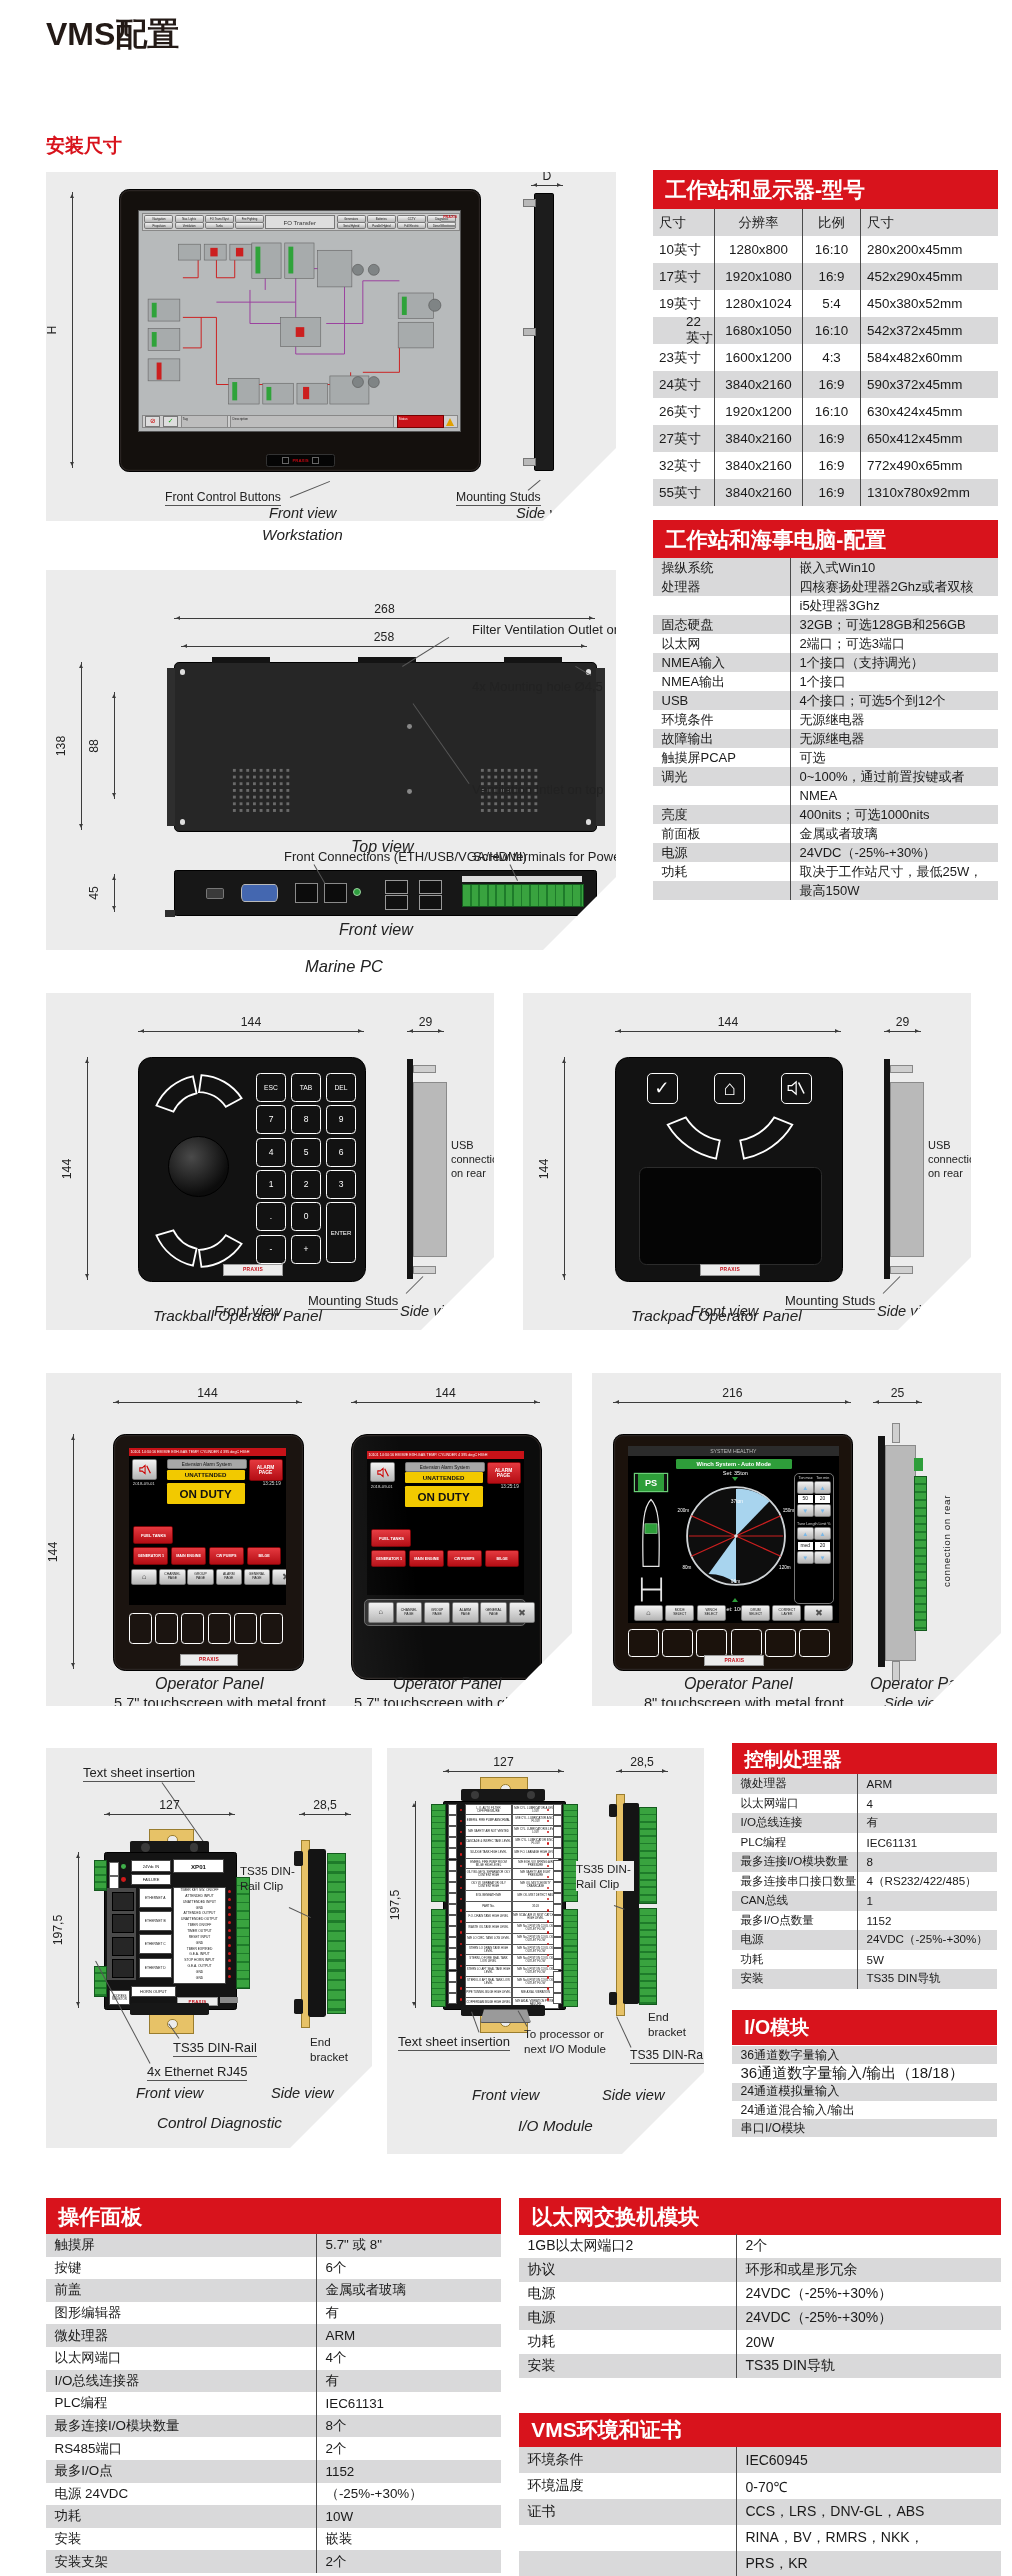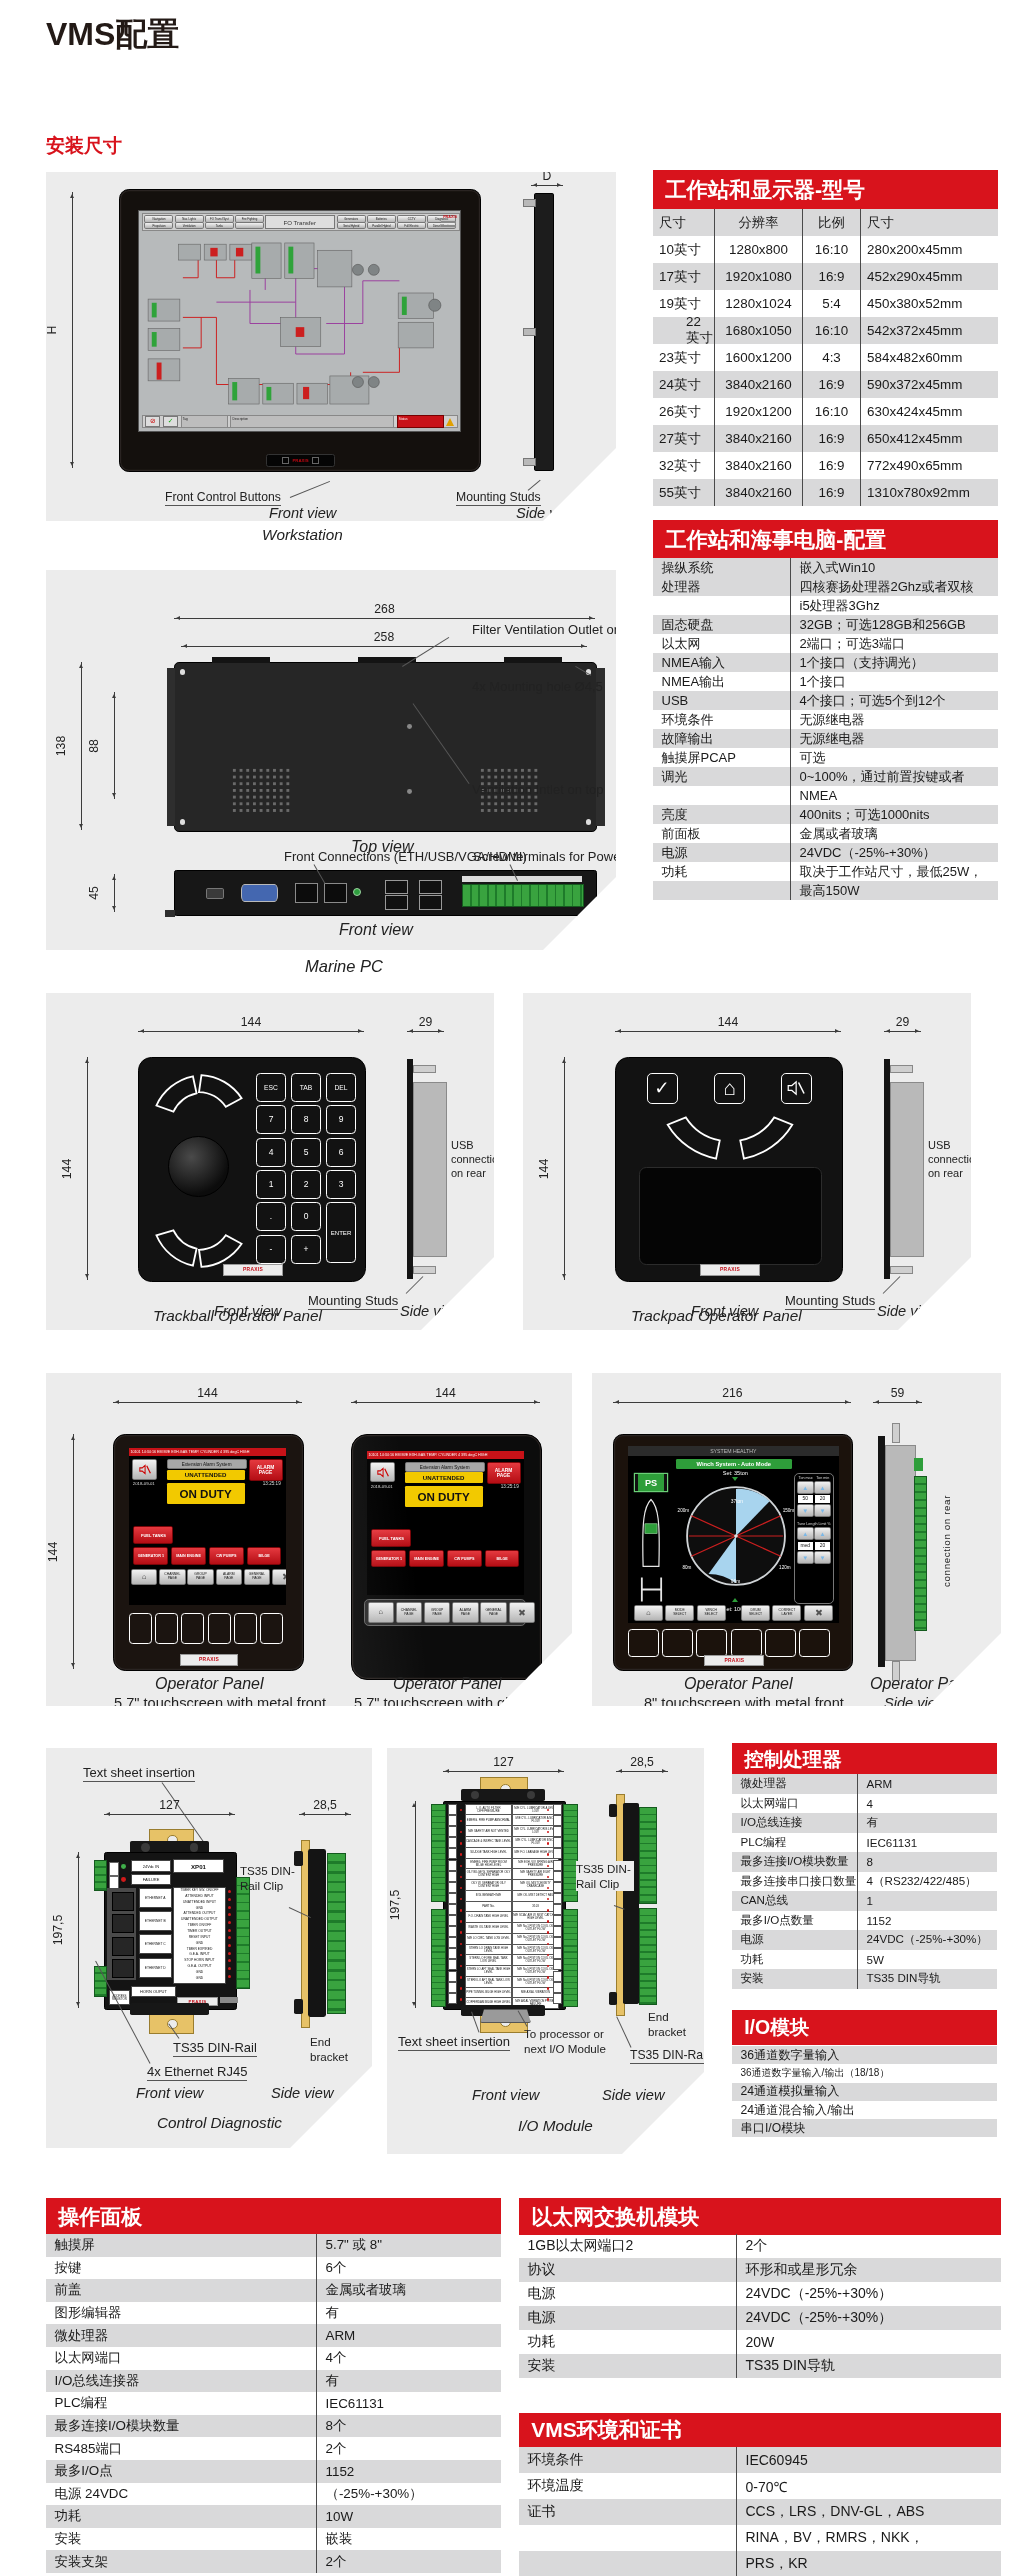--- a/index.html
+++ b/index.html
@@ -598,21 +598,21 @@
     <div class="cap" style="left:68px;top:322px;font-size:14.6px;font-style:normal;">5,7" touchscreen with metal front</div>
     <div class="cap" style="left:347px;top:302px;font-size:16px;">Operator Panel</div>
     <div class="cap" style="left:308px;top:322px;font-size:14.6px;font-style:normal;">5,7" touchscreen with glass front</div>
   </div>
 
   <div class="gpanel cut" style="left:592px;top:1373px;width:409px;height:333px;">
     <div class="hdim" style="left:21.4px;top:29px;width:238px;">
         <span>216</span>
       </div>
     <div class="hdim" style="left:281px;top:29px;width:49px;">
-        <span>59</span>
+        <span>25</span>
       </div>
     <div class="bezel" style="left:21.4px;top:61px;width:238px;height:235px;border-radius:9.8px;background:#1b120c;">
       <div class="screen57" style="left:13.4px;top:11px;width:211px;height:177px;">
         <div class="abs" style="left:0;top:0;width:100%;height:9.8px;background:#2b2b2b;color:#bdbdbd;font-size:5.2px;display:flex;align-items:center;justify-content:center;">SYSTEM HEALTHY</div>
         <div class="abs" style="left:48px;top:13.4px;width:116px;height:9.8px;background:#2e9e3a;color:#fff;font-weight:bold;font-size:5.8px;display:flex;align-items:center;justify-content:center;border-radius:1.2px;">Winch System - Auto Mode</div>
         <div class="abs" style="left:7.3px;top:28px;width:26px;height:17px;background:#2e9e3a;border-left:3.1px solid #111;border-right:3.1px solid #111;color:#fff;font-weight:bold;font-size:9.2px;display:flex;align-items:center;justify-content:center;box-shadow:0 0 0 1.2px #6bcf77;">PS</div>
         <svg class="abs" style="left:6.1px;top:51px;" width="34" height="73" viewBox="0 0 56 120">
           <path d="M28,4 C40,16 43,40 41,114 L15,114 C13,40 16,16 28,4 Z" fill="none" stroke="#e5e5e5" stroke-width="2"></path>
           <rect x="18" y="44" width="20" height="16" fill="#2e9e3a" stroke="#9fe2a8"></rect>
         </svg>
@@ -1033,21 +1033,21 @@
         <div class="sk" style="width: 125px;">安装</div>
         <div class="sv">TS35 DIN导轨</div>
       </div>
     </div>
 
   <div class="sech" style="left:732px;top:2010px;width:265px;height:35px;font-size:19.5px;">I/O模块</div>
   <div class="spec" style="left:732px;top:2046px;width:265px;" id="t-io">
       <div class="srow shade" style="height: 18.3px; font-size: 12.2px;">
         <div class="sk" style="width: 100%;">36通道数字量输入</div>
       </div>
-      <div class="srow" style="height: 18.3px; font-size: 10px;">
+      <div class="srow" style="height: 18.3px; font-size: 15px;">
         <div class="sk" style="width: 100%;">36通道数字量输入/输出（18/18）</div>
       </div>
       <div class="srow shade" style="height: 18.3px; font-size: 12.2px;">
         <div class="sk" style="width: 100%;">24通道模拟量输入</div>
       </div>
       <div class="srow" style="height: 18.3px; font-size: 12.2px;">
         <div class="sk" style="width: 100%;">24通道混合输入/输出</div>
       </div>
       <div class="srow shade" style="height: 18.3px; font-size: 12.2px;">
         <div class="sk" style="width: 100%;">串口I/O模块</div>

